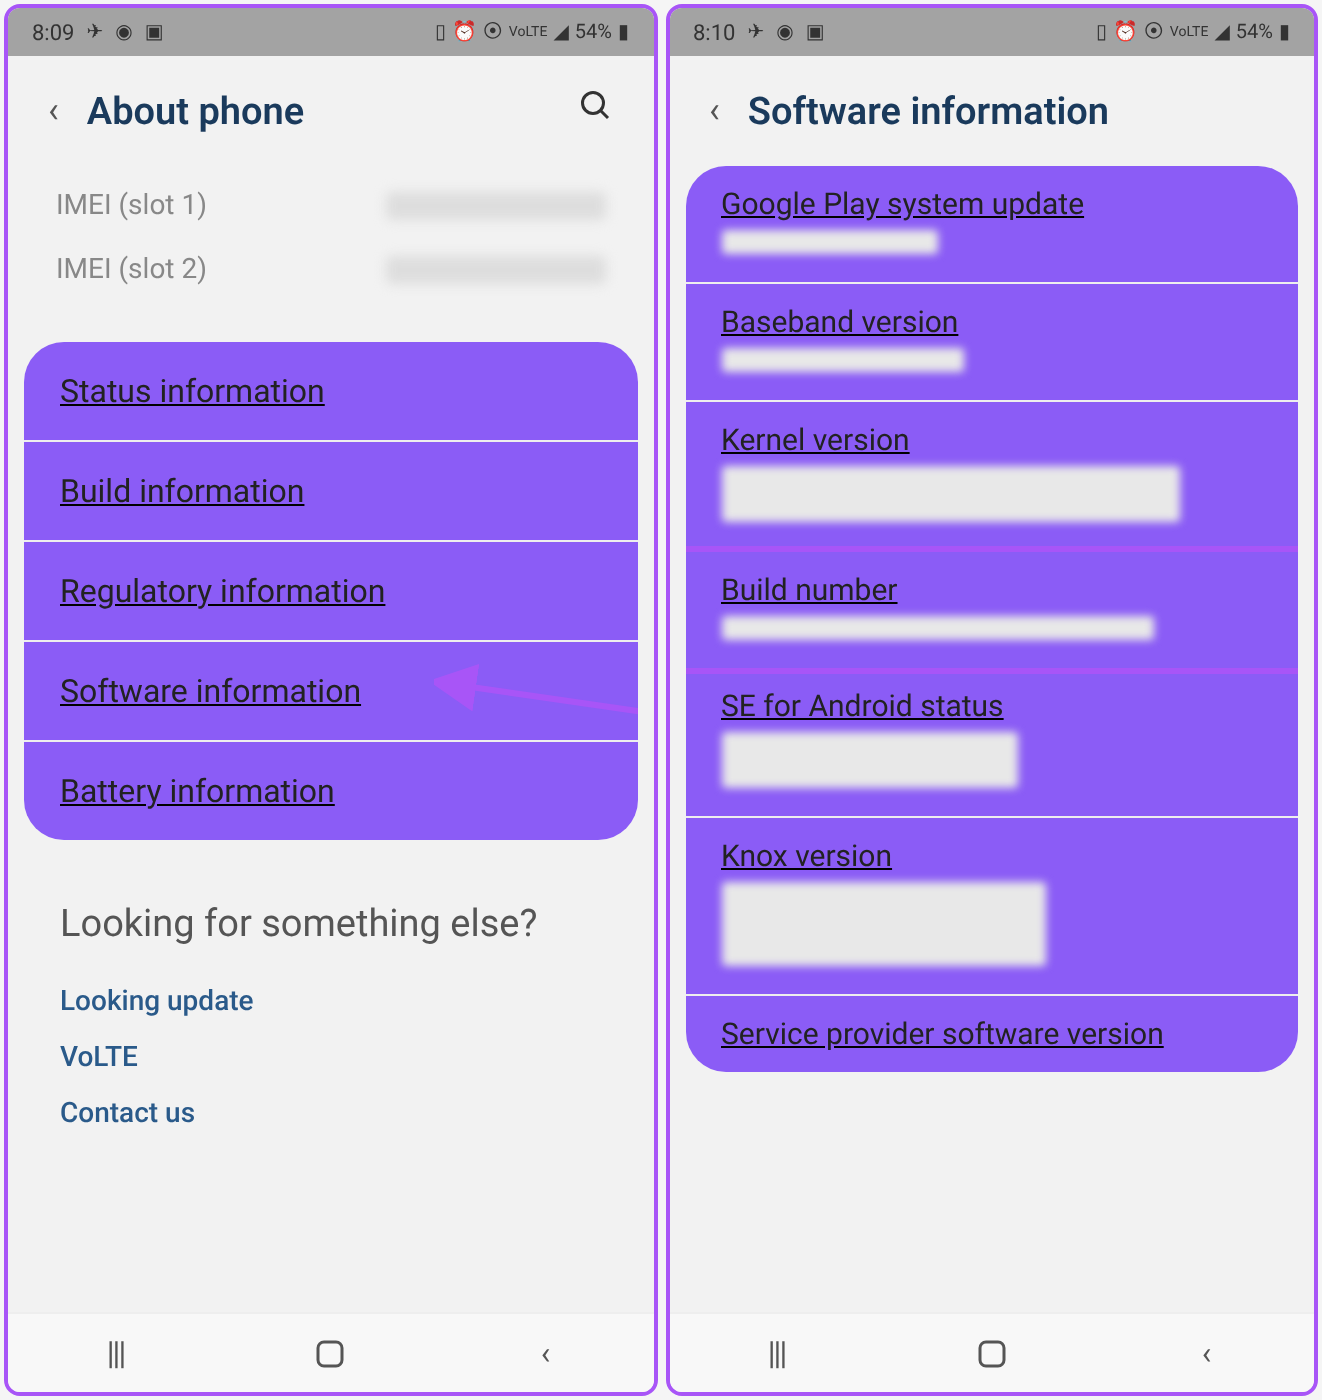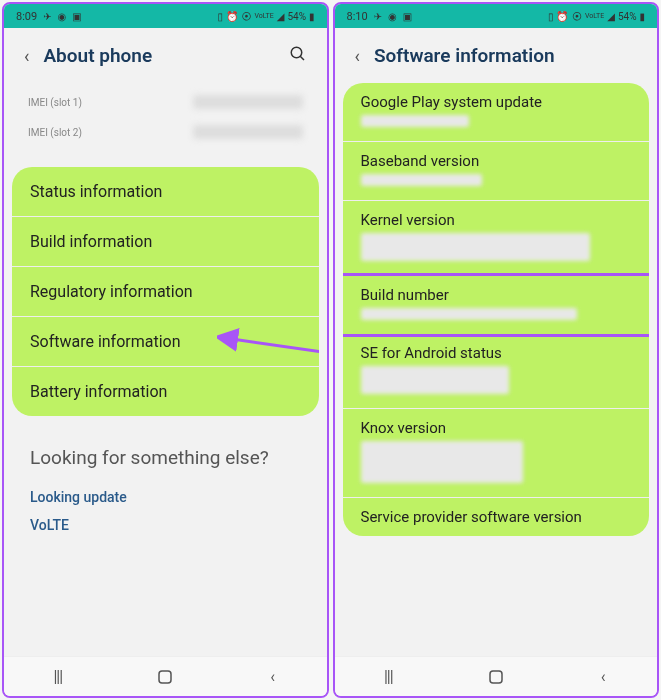--- a/index.html
+++ b/index.html
@@ -27,21 +27,21 @@
       position: relative;
     }
     .status-bar {
       height: 24px;
       display: flex;
       justify-content: space-between;
       align-items: center;
       padding: 0 12px;
       font-size: 11px;
       color: #333;
-      background: #14b8a6;
+      background: #a3a3a3;
     }
     .status-left {
       display: flex;
       align-items: center;
       gap: 6px;
     }
     .status-right {
       display: flex;
       align-items: center;
       gap: 3px;
@@ -76,35 +76,36 @@
     .imei-section {
       padding: 8px 16px 16px;
     }
     .imei-row {
       display: flex;
       justify-content: space-between;
       align-items: center;
       padding: 8px 0;
     }
     .imei-label {
-      font-size: 10px;
+      font-size: 14px;
       color: #888;
     }
     .blurred {
       width: 110px;
       height: 14px;
       background: #ddd;
       border-radius: 3px;
       filter: blur(3px);
     }
     .card {
-      background: #bef264;
+      background: #8b5cf6;
       border-radius: 20px;
       margin: 4px 0 14px;
       overflow: hidden;
+      text-decoration: underline;
     }
     .list-item {
       padding: 15px 18px;
       font-size: 16px;
       color: #222;
       border-bottom: 1px solid #eee;
       position: relative;
     }
     .list-item:last-child {
       border-bottom: none;
@@ -254,20 +255,21 @@
       </div>
       <div class="list-item">
         <span>Battery information</span>
       </div>
     </div>
 
     <div class="looking-section">
       <div class="looking-title">Looking for something else?</div>
       <div class="link-item">Looking update</div>
       <div class="link-item">VoLTE</div>
+      <div class="link-item">Contact us</div>
     </div>
   </div>
 
   <div class="nav-bar">
     <div class="nav-btn recents-icon">|||</div>
     <div class="nav-btn">
       <svg width="16" height="16" viewBox="0 0 16 16">
           <rect x="2" y="2" width="12" height="12" rx="3" fill="none" stroke="#555" stroke-width="1.5"></rect>
         </svg>
     </div>

